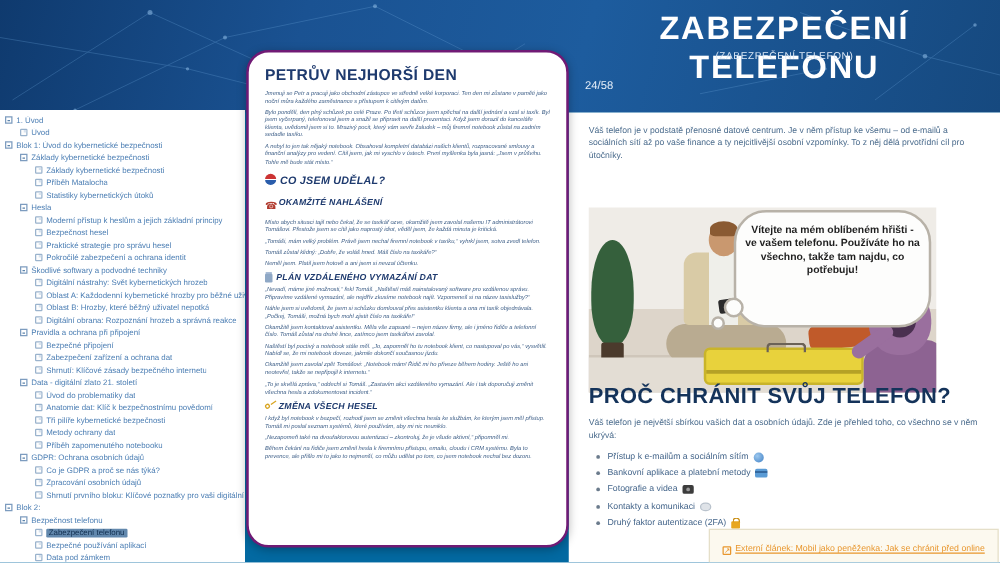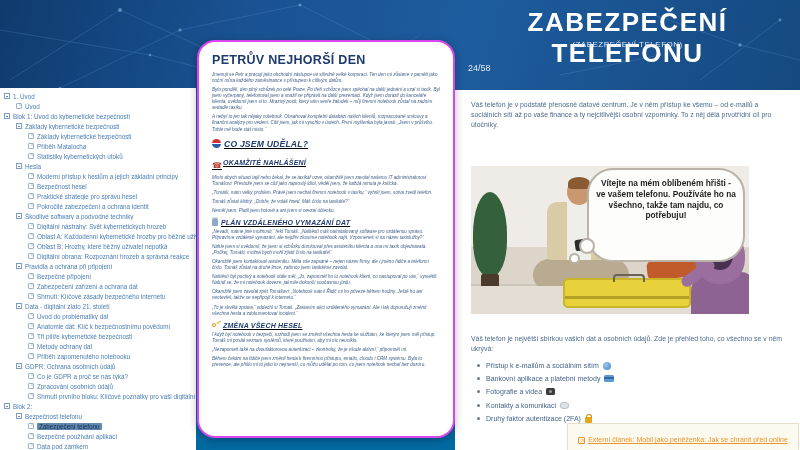--- a/index.html
+++ b/index.html
@@ -28,27 +28,27 @@
   .tico { flex:none; width:6px; height:6px; margin-right:3px; position:relative; }
   .t-branch .tico { border:1px solid #7d9cbf; background:#fff; }
   .t-branch .tico::before { content:""; position:absolute; left:1px; top:2px; width:2px; height:1px; background:#5d84ab; }
   .t-leaf .tico { border:1px solid #9ab3cd; border-radius:1px; background:#fdfdfd; }
   .t-leaf .tico::before { content:""; position:absolute; right:0; top:0; width:2px; height:2px; background:#d7e2ee; }
   .tlabel { font-size:6.3px; color:#4a7db3; white-space:nowrap; overflow:hidden; }
   .titem.selected .tlabel { background:#6288ad; color:#0f2d4e; padding:0 2px; border-radius:1px; }
 
   
   #story { position:absolute; left:197px; top:40px; width:258px; height:398px; z-index:6;
-           background:#ffffff; border:2px solid #d946ef; border-radius:18px;
+           background:#ffffff; border:2px solid #701a75; border-radius:18px;
            box-shadow:0 2px 8px rgba(0,0,0,.28); padding:11px 13px; overflow:hidden; }
   #story-title { font-size:12.5px; font-weight:bold; color:#1e3a6e; letter-spacing:.3px; margin-bottom:5px; }
   .sblock { margin:3px 0; }
   .sblock .ic { display:none; }
   .t-p .stext { font-size:4.6px; line-height:1.32; font-style:italic; color:#3c5d86; display:block; }
-  .t-h1, .t-h2 { display:flex; align-items:center;text-decoration:underline; }
+  .t-h1, .t-h2 { display:flex; align-items:center; }
   .t-h1 { margin:6px 0 2px; }
   .t-h2 { margin:5px 0 2px; }
   .t-h1 .stext { font-size:8.6px; font-weight:bold; font-style:italic; color:#1e3a6e; letter-spacing:.2px; }
   .t-h2 .stext { font-size:7px; font-weight:bold; font-style:italic; color:#1e3a6e; letter-spacing:.2px; }
   .t-h1 .ic, .t-h2 .ic { display:inline-block; margin-right:3px; flex:none; }
   .k-sos .ic { width:9px; height:9px; border-radius:50%;
                background:linear-gradient(#cc3333 0 44%,#ffffff 44% 56%,#2a5dab 56% 100%); }
   .k-phone .ic { width:8px; }
   .k-phone .ic::before { content:"☎"; color:#b03a2e; font-size:8px; line-height:8px; }
   .k-trash .ic { width:6px; height:7px; background:#8fa8c6; border-radius:1px;
@@ -419,20 +419,21 @@
       <span class="suitcase"></span>
       <span class="hacker">
         <span class="hacker-body"></span>
         <span class="hacker-hood"></span>
         <span class="hacker-face"></span>
         <span class="hacker-arm"></span>
       </span>
       <div id="bubble">Vítejte na mém oblíbeném hřišti - ve vašem telefonu. Používáte ho na všechno, takže tam najdu, co potřebuju!</div>
     </div>
 
+    <h2 id="why-title">PROČ CHRÁNIT SVŮJ TELEFON?</h2>
     <p id="why-intro">Váš telefon je největší sbírkou vašich dat a osobních údajů. Zde je přehled toho, co všechno se v něm ukrývá:</p>
 
     <div id="bullets">
 
     <div class="bullet k-globe">
           <span class="bdot"></span>
           <span class="btext">Přístup k e-mailům a sociálním sítím</span>
           <span class="bico"></span>
         </div>
         <div class="bullet k-card">

